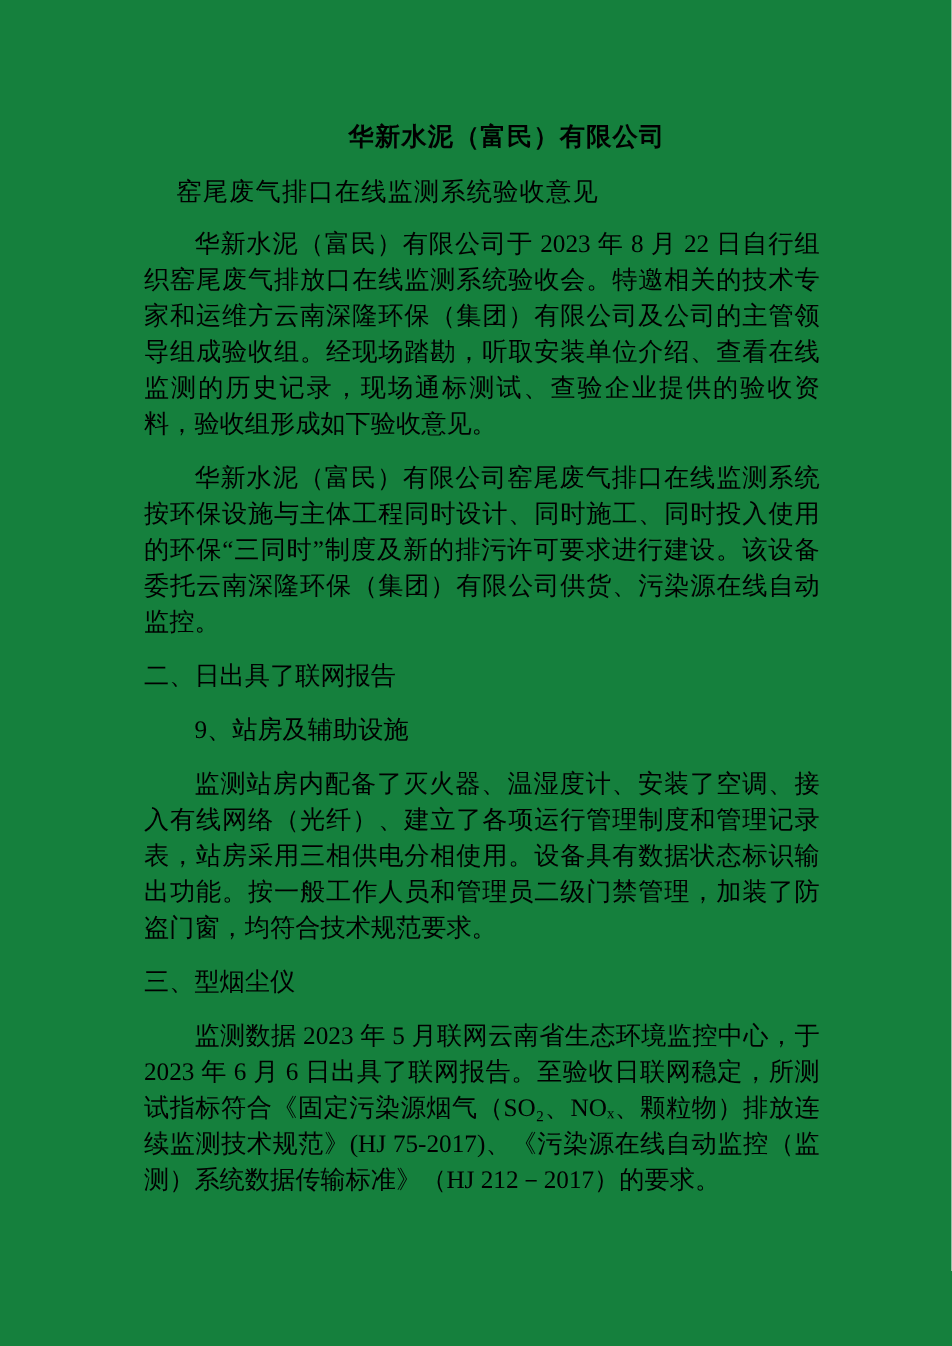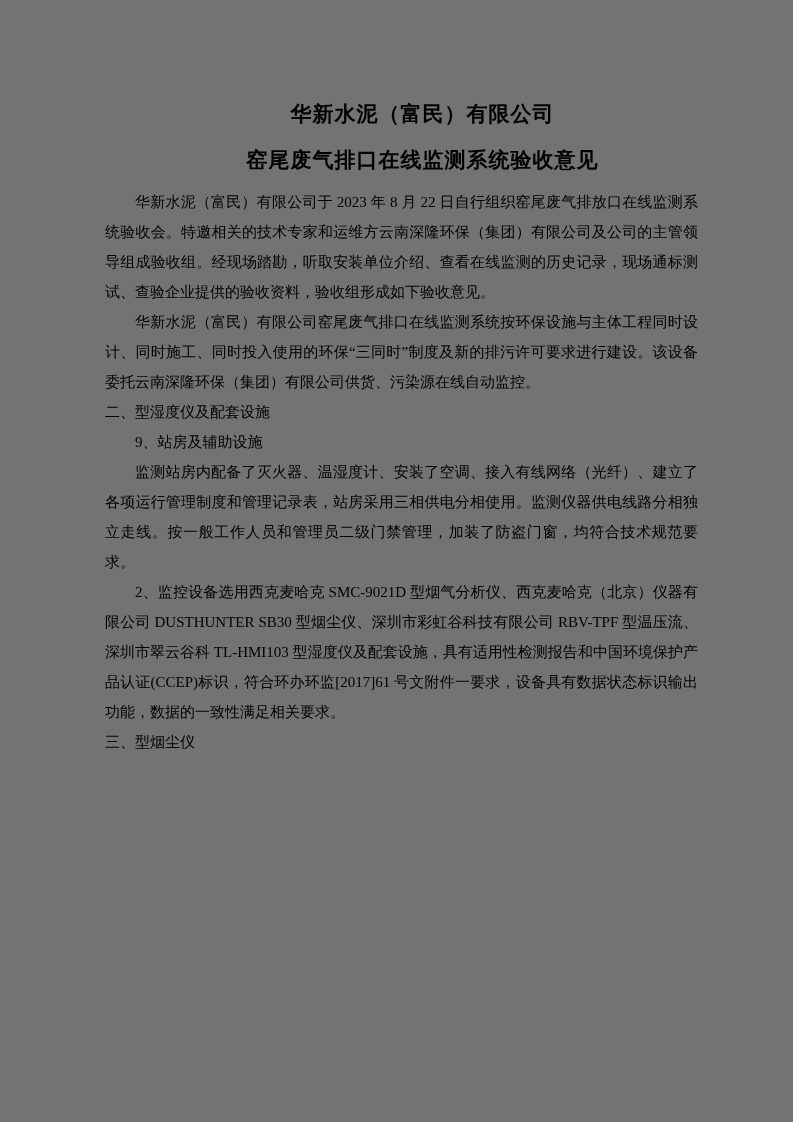--- a/index.html
+++ b/index.html
@@ -5,49 +5,48 @@
   html, body {
     margin: 0;
     padding: 0;
     background: #ffffff;
   }
   .page {
     position: relative;
     width: 793px;
     height: 1122px;
     margin: 0 auto;
-    background: #737373;
+    background: #15803d;
     box-sizing: border-box;
     padding: 101px 95px 40px 105px;
     font-family: "Liberation Serif", "DejaVu Serif", serif;
     color: #000000;
     overflow: hidden;
   }
   .doc-title {
     font-size: 21px;
     font-weight: bold;
     text-align: center;
     text-indent: 2em; 
     line-height: 26px;
     margin: 0 0 20px 0;
     letter-spacing: 1px;
   }
   .doc-subtitle {
     font-size: 21px;
-    font-weight: bold;
-    text-align: center;
+    font-weight: normal;
     text-indent: 2em;
     line-height: 26px;
     margin: 0 0 14px 0;
     letter-spacing: 1px;
   }
   .body-text p {
-    font-size: 15px;
+    font-size: 21px;
     line-height: 30px;
-    margin: 0;
+    margin: 15px;
     text-align: justify;
     word-break: break-all;
   }
   .body-text p.indent {
     text-indent: 2em;
   }
   .body-text p.section-heading {
     text-indent: 0;
     text-align: left;
   }
@@ -61,25 +60,25 @@
 
   <h2 class="doc-subtitle">窑尾废气排口在线监测系统验收意见</h2>
 
   <div class="body-text">
 
     <p class="indent">华新水泥（富民）有限公司于 2023 年 8 月 22 日自行组织窑尾废气排放口在线监测系统验收会。特邀相关的技术专家和运维方云南深隆环保（集团）有限公司及公司的主管领导组成验收组。经现场踏勘，听取安装单位介绍、查看在线监测的历史记录，现场通标测试、查验企业提供的验收资料，验收组形成如下验收意见。</p>
 
 
     <p class="indent">华新水泥（富民）有限公司窑尾废气排口在线监测系统按环保设施与主体工程同时设计、同时施工、同时投入使用的环保“三同时”制度及新的排污许可要求进行建设。该设备委托云南深隆环保（集团）有限公司供货、污染源在线自动监控。</p>
 
-    <p class="section-heading">二、型湿度仪及配套设施</p>
+    <p class="section-heading">二、日出具了联网报告</p>
 
     <p class="indent">9、站房及辅助设施</p>
 
-    <p class="indent">监测站房内配备了灭火器、温湿度计、安装了空调、接入有线网络（光纤）、建立了各项运行管理制度和管理记录表，站房采用三相供电分相使用。监测仪器供电线路分相独立走线。按一般工作人员和管理员二级门禁管理，加装了防盗门窗，均符合技术规范要求。</p>
+    <p class="indent">监测站房内配备了灭火器、温湿度计、安装了空调、接入有线网络（光纤）、建立了各项运行管理制度和管理记录表，站房采用三相供电分相使用。设备具有数据状态标识输出功能。按一般工作人员和管理员二级门禁管理，加装了防盗门窗，均符合技术规范要求。</p>
 
-    <p class="indent">2、监控设备选用西克麦哈克 SMC-9021D 型烟气分析仪、西克麦哈克（北京）仪器有限公司 DUSTHUNTER SB30 型烟尘仪、深圳市彩虹谷科技有限公司 RBV-TPF 型温压流、深圳市翠云谷科 TL-HMI103 型湿度仪及配套设施，具有适用性检测报告和中国环境保护产品认证(CCEP)标识，符合环办环监[2017]61 号文附件一要求，设备具有数据状态标识输出功能，数据的一致性满足相关要求。</p>
 
     <p class="section-heading">三、型烟尘仪</p>
 
+    <p class="indent">监测数据 2023 年 5 月联网云南省生态环境监控中心，于 2023 年 6 月 6 日出具了联网报告。至验收日联网稳定，所测试指标符合《固定污染源烟气（SO₂、NOₓ、颗粒物）排放连续监测技术规范》(HJ 75-2017)、《污染源在线自动监控（监测）系统数据传输标准》（HJ 212－2017）的要求。</p>
 
   </div>
 </div>
 
 </body></html>

